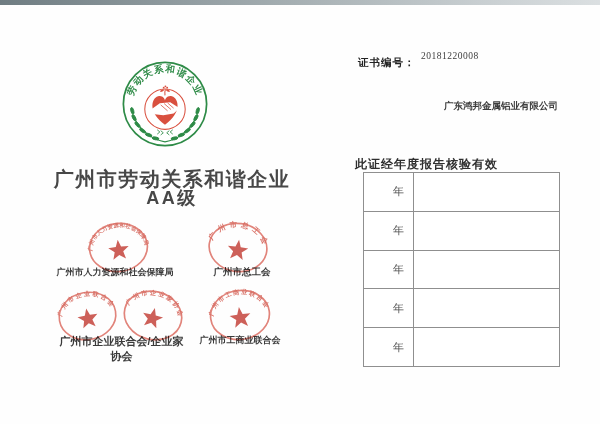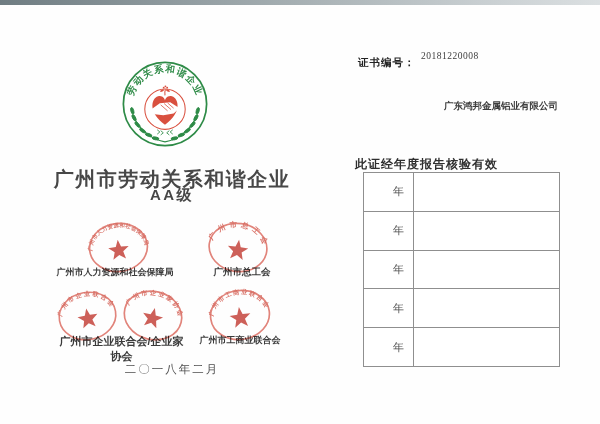--- a/index.html
+++ b/index.html
@@ -12,21 +12,21 @@
     background:linear-gradient(to right,#5f6e74,#97a2a6 45%,#c2c9cc 80%,#d7dcde);
     opacity:.9; }
 
   
   .logo { position:absolute; left:122px; top:61px; width:86px; height:86px; }
   .logo svg { width:100%; height:100%; }
 
   .title-1 { position:absolute; left:8px; top:150px; width:328px; text-align:center;
     font-size:20px; font-weight:bold; color:#474747; letter-spacing:1.5px;margin-top:16px; }
   .title-2 { position:absolute; left:8px; top:186px; width:328px; text-align:center;
-    font-size:15px; font-weight:bold; color:#474747; letter-spacing:2.5px; }
+    font-size:18px; font-weight:bold; color:#474747; letter-spacing:2.5px; }
 
   .seal { position:absolute; opacity:.85; mix-blend-mode:multiply; }
   .seal svg { width:100%; height:100%; }
   .seal-1 { left:87px;  top:221px; width:63px; height:53px; transform:rotate(-6deg); }
   .seal-2 { left:206px; top:221px; width:64px; height:53px; transform:rotate(8deg); }
   .seal-3 { left:56px;  top:290px; width:63px; height:52px; transform:rotate(-10deg); }
   .seal-4 { left:120px; top:289px; width:66px; height:53px; transform:rotate(14deg); }
   .seal-5 { left:207px; top:288px; width:66px; height:54px; transform:rotate(-8deg); }
 
   .seal-label { position:absolute; font-weight:bold; color:#3a3a3a; text-align:center; }
@@ -169,21 +169,20 @@
     <svg viewBox="0 0 64 54">
       <ellipse cx="32" cy="27" rx="29.5" ry="24.5" fill="none" stroke="#dd6f64" stroke-width="1.7"></ellipse>
       <path id="a5" d="M5.5,33 A27,22.5 0 1 1 58.5,33" fill="none"></path>
       <text font-size="6.2" fill="#d2564a" font-weight="bold" letter-spacing="1.6">
         <textPath href="#a5" startOffset="50%" text-anchor="middle">广州市工商业联合会</textPath>
       </text>
       <path d="M0,-11 L2.7,-3.72 L10.46,-3.4 L4.37,1.42 L6.47,8.9 L0,4.6 L-6.47,8.9 L-4.37,1.42 L-10.46,-3.4 L-2.7,-3.72 Z" transform="translate(32,30)" fill="#c6443b"></path>
     </svg>
   </div>
 
-  <div class="issue-date">二〇一八年二月</div>
 
   <div class="field-label cert-no-label">证书编号：</div>
   <div class="field-value cert-no-value">20181220008</div>
 
   <div class="field-value stamp-value">广东鸿邦金属铝业有限公司</div>
 
   <div class="validity-title">此证经年度报告核验有效</div>
 
   <div class="verify-table">
     <div class="verify-row">

